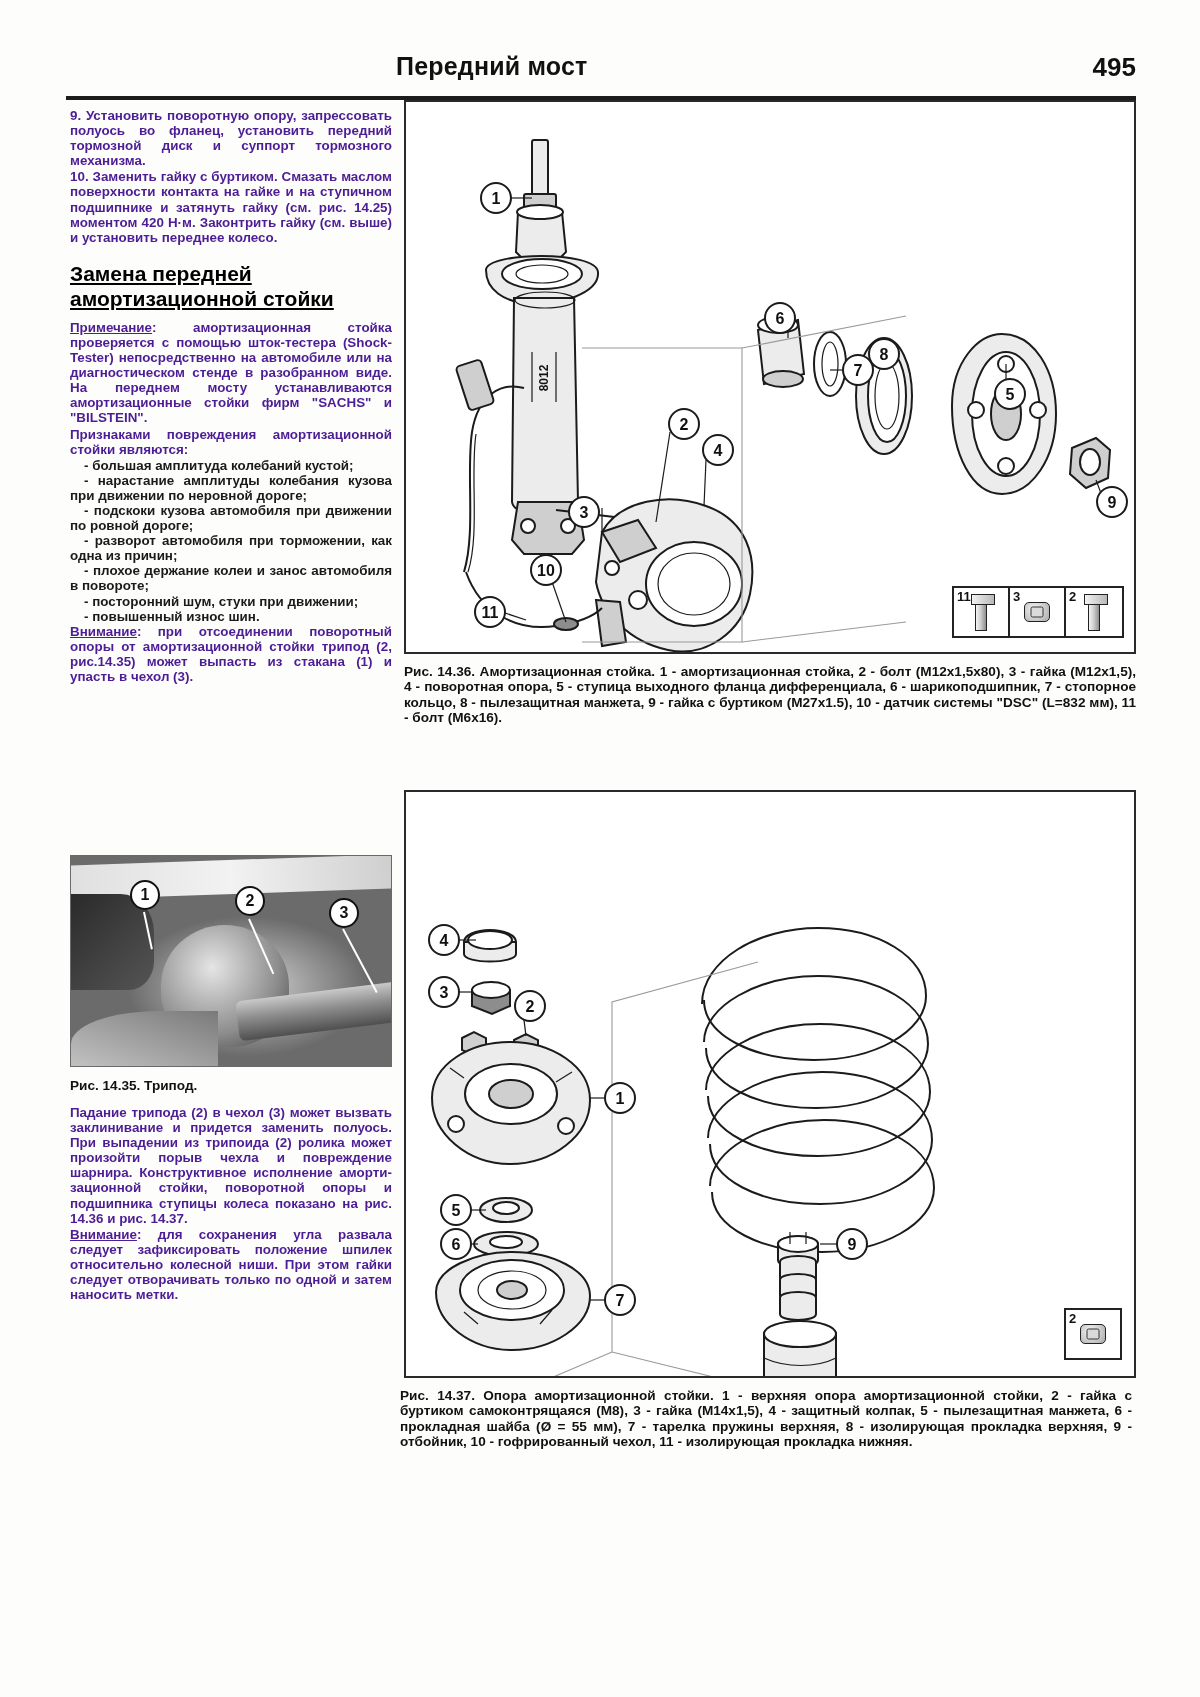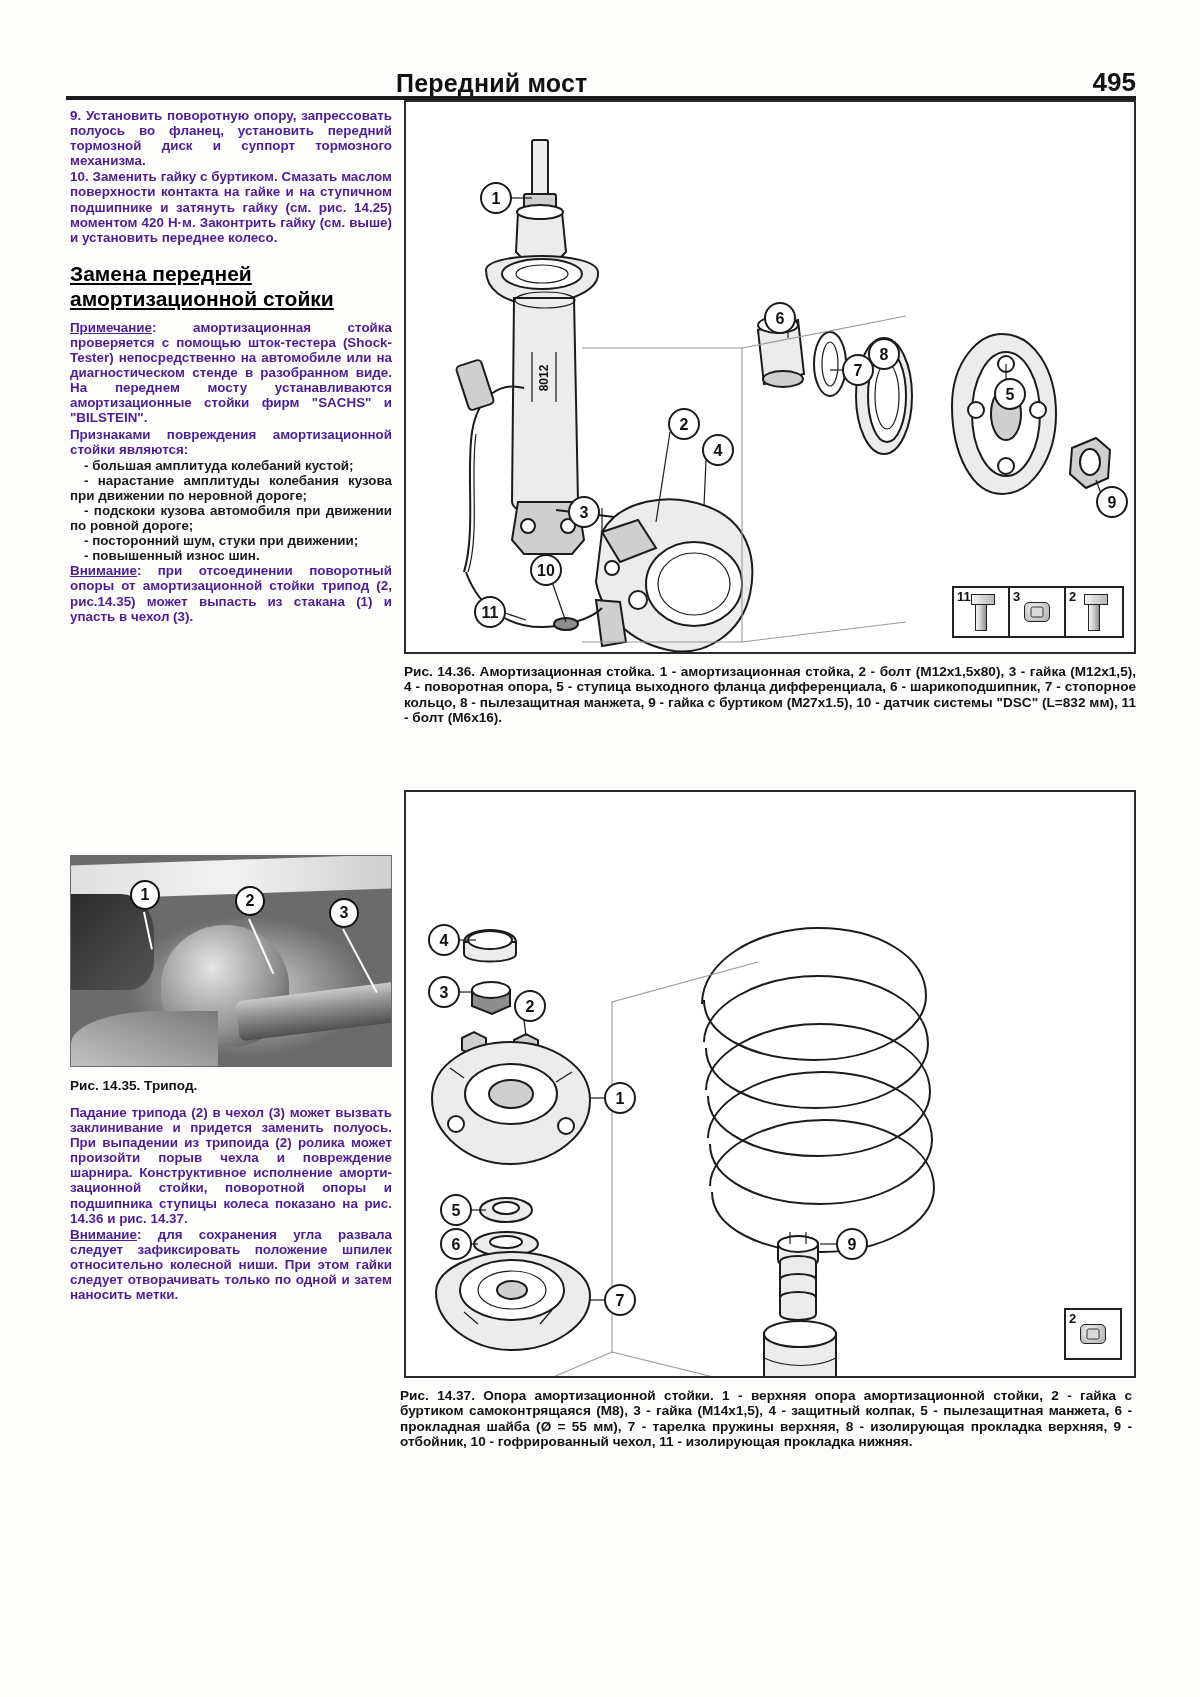--- a/index.html
+++ b/index.html
@@ -16,21 +16,20 @@
     background: #fdfdfb;
     padding: 0;
   }
 
   
   .header {
     position: absolute;
     left: 66px; top: 52px;
     width: 1070px; height: 46px;
     display: flex;
-    align-items: flex-end;
     justify-content: space-between;
   }
   .header-title {
     font-size: 25px; font-weight: bold;
     letter-spacing: .2px;
     margin-left: 330px;
   }
   .header-page {
     font-size: 26px; font-weight: bold;
   }
@@ -273,20 +272,22 @@
     <div class="sec-title">Замена передней амортизационной стойки</div>
 
     <p class="note"><u>Примечание</u><span>: амортизационная стой­ка проверяется с помощью шток-тестера (Shock-Tester) непосредст­венно на автомобиле или на диагно­стическом стенде в разобранном ви­де. На переднем мосту устанавли­ваются амортизационные стойки фирм "SACHS" и "BILSTEIN".</span></p>
 
     <p>Признаками повреждения амортиза­ционной стойки являются:</p>
 
     <ul class="bullets">
       <li>- большая амплитуда колебаний ку­стой;</li>
       <li>- нарастание амплитуды колебания кузова при движении по неровной дороге;</li>
       <li>- подскоки кузова автомобиля при движении по ровной дороге;</li>
+      <li>- разворот автомобиля при тормо­жении, как одна из причин;</li>
+      <li>- плохое держание колеи и занос ав­томобиля в повороте;</li>
       <li>- посторонний шум, стуки при дви­жении;</li>
       <li>- повышенный износ шин.</li>
     </ul>
 
     <p class="note"><u>Внимание</u><span>: при отсоединении пово­ротный опоры от амортизационной стойки трипод (2, рис.14.35) может выпасть из стакана (1) и упасть в чехол (3).</span></p>
   </div>
 
   <div class="photo-wrap">
     <div class="photo-bg"></div>
     <div class="photo-band"></div>

